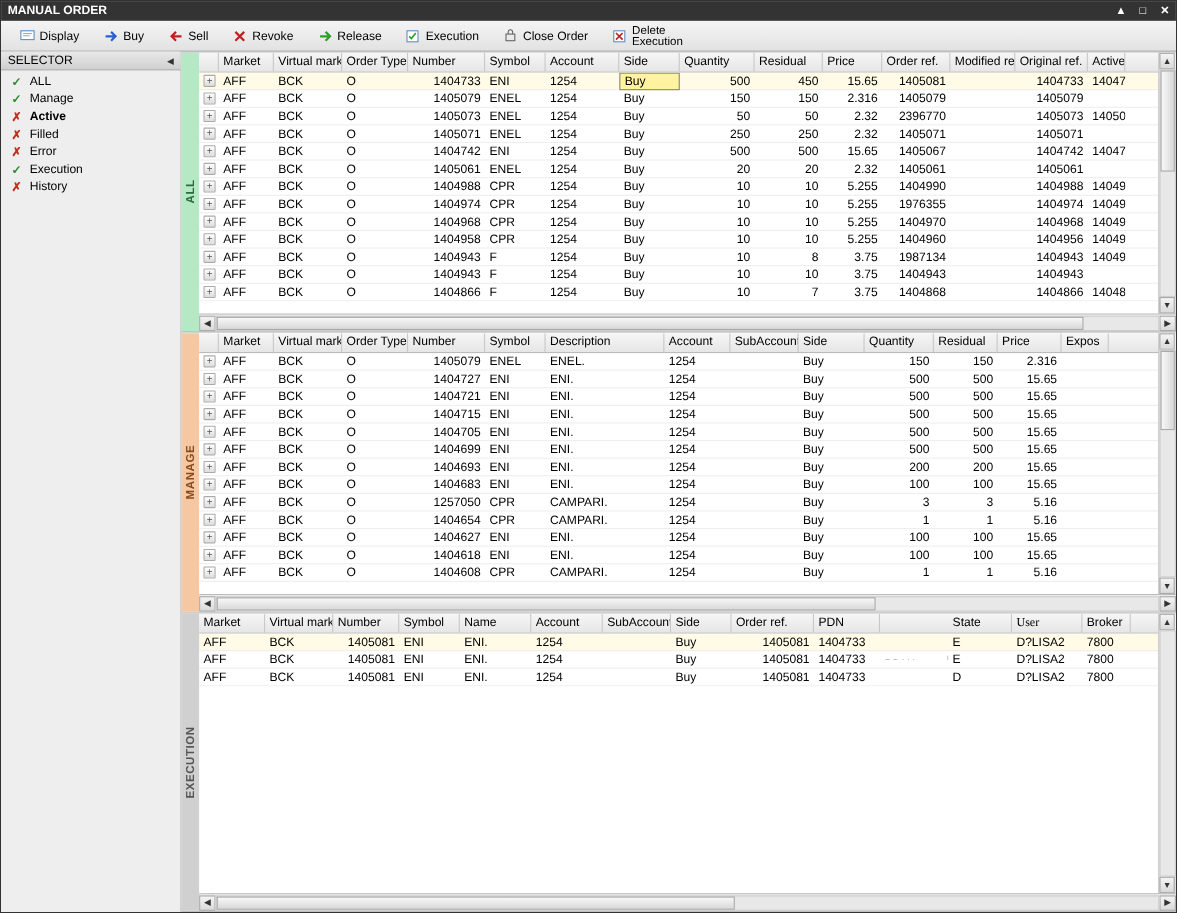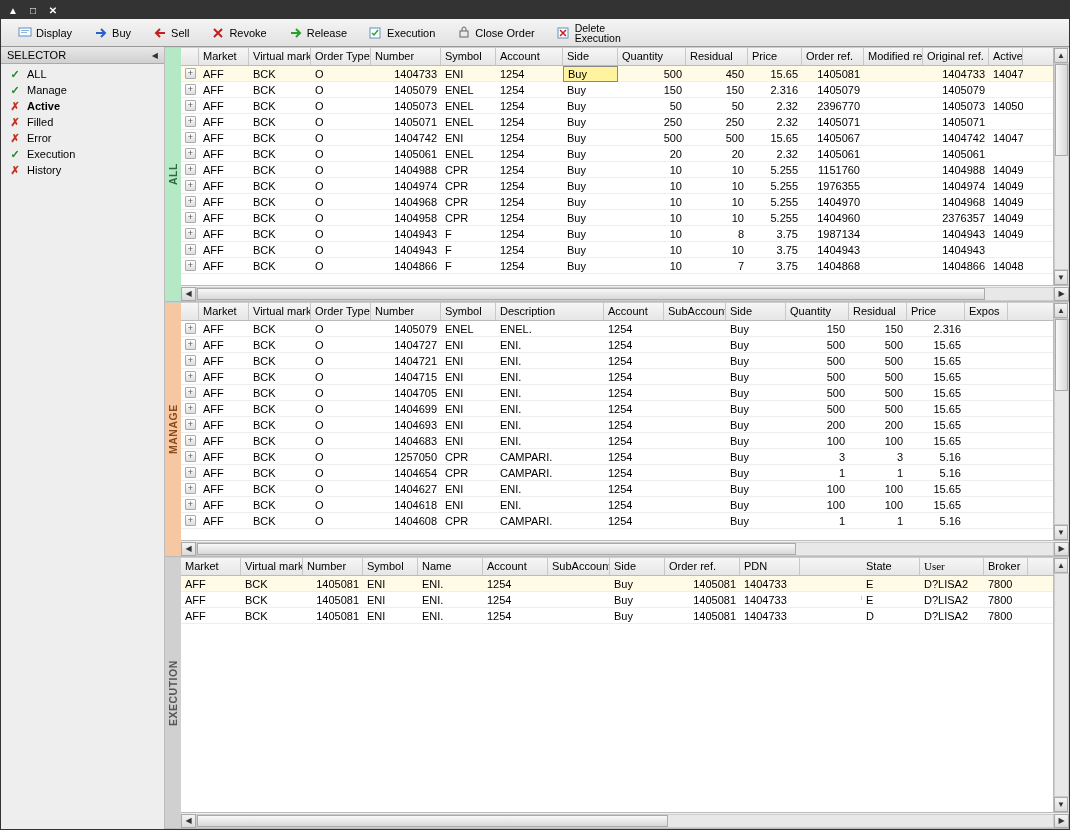--- a/index.html
+++ b/index.html
@@ -61,20 +61,21 @@
   .sb-v .track { flex:1; background:#e8e8e8; border:1px solid #ccc; position:relative; }
   .sb-v .thumb { position:absolute; left:0; top:0; width:100%; background:linear-gradient(to right,#f8f8f8,#d8d8d8); border:1px solid #aaa; }
   .sb-v .arrow { width:14px; height:15px;}
   
   .grid-and-vscroll { flex:1; display:flex; min-height:0;}
 </style>
 </head>
 <body>
 
 <div class="title-bar">
+  <span class="title">MANUAL ORDER</span>
   <div class="tb-controls">
     <span class="tb-btn">▲</span>
     <span class="tb-btn">□</span>
     <span class="tb-btn">✕</span>
   </div>
 </div>
 
 <div class="toolbar">
   <div class="tool-btn">
     <span class="ico">
@@ -318,21 +319,21 @@
                   <div class="gc" style="width: 50px;">AFF</div>
                   <div class="gc" style="width: 62px;">BCK</div>
                   <div class="gc" style="width: 60px;">O</div>
                   <div class="gc num" style="width: 70px;">1404988</div>
                   <div class="gc" style="width: 55px;">CPR</div>
                   <div class="gc" style="width: 67px;">1254</div>
                   <div class="gc gc-side" style="width: 55px;">Buy</div>
                   <div class="gc num" style="width: 68px;">10</div>
                   <div class="gc num" style="width: 62px;">10</div>
                   <div class="gc num" style="width: 54px;">5.255</div>
-                  <div class="gc num" style="width: 62px;">1151760</div>
+                  <div class="gc num" style="width: 62px;">1404990</div>
                   <div class="gc" style="width: 59px;"></div>
                   <div class="gc num" style="width: 66px;">1404988</div>
                   <div class="gc" style="width: 34px;">14049</div>
                 </div>
                 <div class="gr">
                   <div class="gc-exp">+</div>
                   <div class="gc" style="width: 50px;">AFF</div>
                   <div class="gc" style="width: 62px;">BCK</div>
                   <div class="gc" style="width: 60px;">O</div>
                   <div class="gc num" style="width: 70px;">1404974</div>
@@ -371,21 +372,21 @@
                   <div class="gc" style="width: 60px;">O</div>
                   <div class="gc num" style="width: 70px;">1404958</div>
                   <div class="gc" style="width: 55px;">CPR</div>
                   <div class="gc" style="width: 67px;">1254</div>
                   <div class="gc gc-side" style="width: 55px;">Buy</div>
                   <div class="gc num" style="width: 68px;">10</div>
                   <div class="gc num" style="width: 62px;">10</div>
                   <div class="gc num" style="width: 54px;">5.255</div>
                   <div class="gc num" style="width: 62px;">1404960</div>
                   <div class="gc" style="width: 59px;"></div>
-                  <div class="gc num" style="width: 66px;">2376357</div>
+                  <div class="gc num" style="width: 66px;">1404956</div>
                   <div class="gc" style="width: 34px;">14049</div>
                 </div>
                 <div class="gr">
                   <div class="gc-exp">+</div>
                   <div class="gc" style="width: 50px;">AFF</div>
                   <div class="gc" style="width: 62px;">BCK</div>
                   <div class="gc" style="width: 60px;">O</div>
                   <div class="gc num" style="width: 70px;">1404943</div>
                   <div class="gc" style="width: 55px;">F</div>
                   <div class="gc" style="width: 67px;">1254</div>

